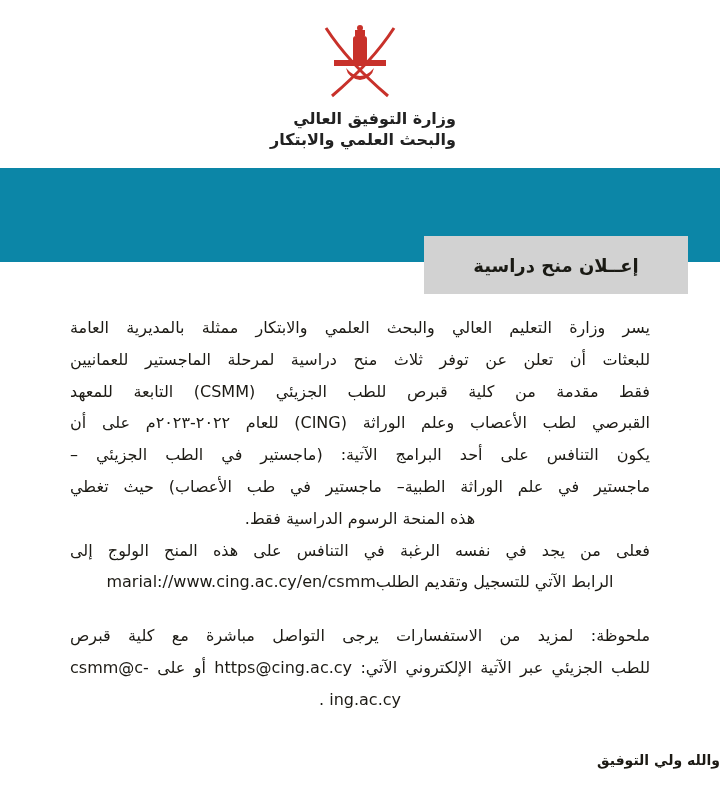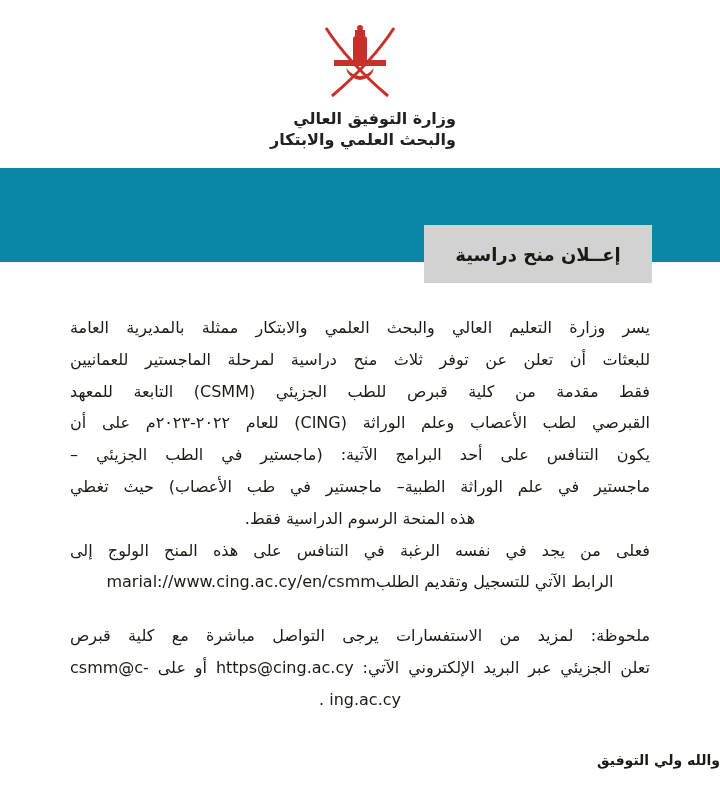--- a/index.html
+++ b/index.html
@@ -9,21 +9,21 @@
   }
   .emblem { position: absolute; left: 318px; top: 22px; width: 84px; height: 80px; }
   .ministry {
     position: absolute; top: 108px; left: 260px; width: 196px; direction: rtl; text-align: right;
     font-weight: bold; font-size: 16px; line-height: 21px; color: #222;
   }
   .banner {
     position: absolute; left: 0; top: 168px; width: 720px; height: 94px; background: #0c86a7;
   }
   .title-box {
-    position: absolute; left: 424px; top: 225px; width: 228px; height: 58px; background: #d2d2d2;
+    position: absolute; left: 424px; top: 236px; width: 264px; height: 58px; background: #d2d2d2;
     display: flex; align-items: center; justify-content: center; direction: rtl;
     font-weight: bold; font-size: 18px; color: #1a1a14;
   }
   .body-text {
     position: absolute; left: 70px; top: 312px; width: 580px; direction: rtl; text-align: justify;
     font-weight: normal; font-size: 16px; line-height: 31.8px; color: #1c1a14;
   }
   .body-text .line { display: block; text-align-last: justify; white-space: nowrap; overflow: hidden; }
   .body-text .line.center { text-align: right; text-align-last: center; }
   .gap { height: 22px; }
@@ -68,17 +68,17 @@
   <span class="line">للبعثات أن تعلن عن توفر ثلاث منح دراسية لمرحلة الماجستير للعمانيين</span>
   <span class="line">فقط مقدمة من كلية قبرص للطب الجزيئي (CSMM) التابعة للمعهد</span>
   <span class="line">القبرصي لطب الأعصاب وعلم الوراثة (CING) للعام ٢٠٢٢-٢٠٢٣م على أن</span>
   <span class="line">يكون التنافس على أحد البرامج الآتية: (ماجستير في الطب الجزيئي –</span>
   <span class="line">ماجستير في علم الوراثة الطبية– ماجستير في طب الأعصاب) حيث تغطي</span>
   <span class="line center">هذه المنحة الرسوم الدراسية فقط.</span>
   <span class="line">فعلى من يجد في نفسه الرغبة في التنافس على هذه المنح الولوج إلى</span>
   <span class="line center"><span>الرابط الآتي للتسجيل وتقديم الطلب</span><span class="ltr">marial://www.cing.ac.cy/en/csmm</span></span>
   <div class="gap"></div>
   <span class="line">ملحوظة: لمزيد من الاستفسارات يرجى التواصل مباشرة مع كلية قبرص</span>
-  <span class="line"><span>تعلن الجزيئي عبر البريد الإلكتروني الآتي:</span> <span class="ltr">https@cing.ac.cy</span> <span>أو على</span> <span class="ltr">csmm@c-</span></span>
+  <span class="line"><span>للطب الجزيئي عبر الآتية الإلكتروني الآتي:</span> <span class="ltr">https@cing.ac.cy</span> <span>أو على</span> <span class="ltr">csmm@c-</span></span>
   <span class="line center"><span class="ltr">ing.ac.cy</span> <span>.</span></span>
 </div>
 
 <div class="closing">والله ولي التوفيق</div>
 
 </body></html>

